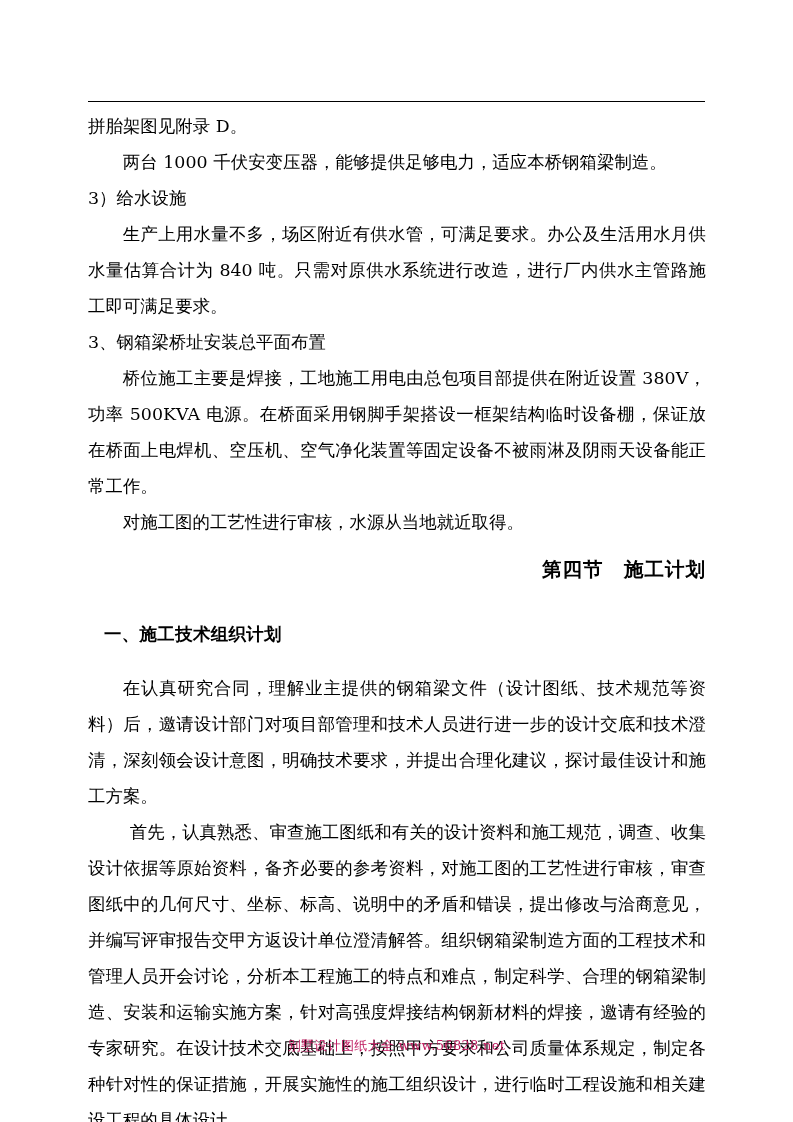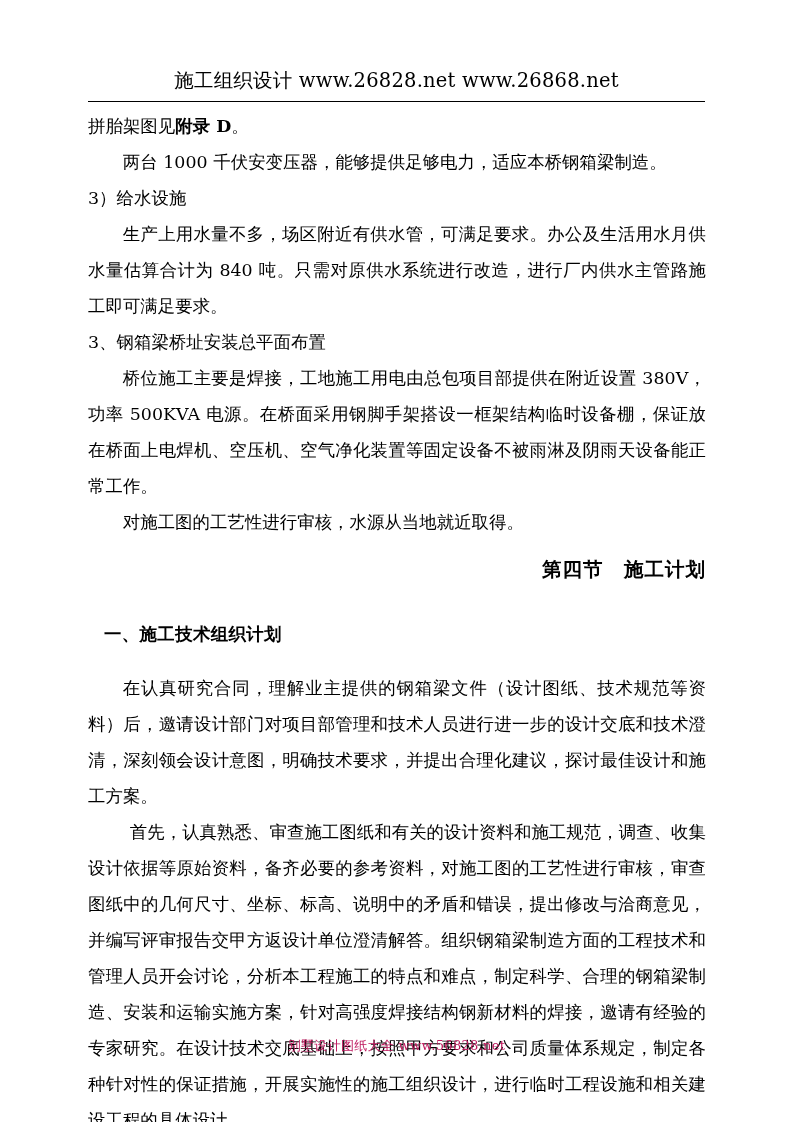--- a/index.html
+++ b/index.html
@@ -67,41 +67,40 @@
     letter-spacing: 1px;
   }
   .sub-title {
     margin: 16px;
     font-size: 17.4px;
     line-height: 40px;
     font-weight: bold;
     letter-spacing: 0.4px;
   }
   b, .bold {
-    font-weight: bold;
+    font-weight: normal;
   }
   .page-footer {
     position: absolute;
     left: 0;
     top: 1036px;
     width: 793px;
     text-align: center;
     font-size: 13px;
     line-height: 20px;
     color: #be185d;
     letter-spacing: 0.3px;
   }
   .spacer-sm { height: 2px; }
 </style>
 </head>
 <body>
 
 <div class="page">
 
-  <div class="page-header">施工组织设计 www.26828.net www.26868.net</div>
   <div class="header-rule"></div>
 
   <div class="content">
 
     <p><span>拼胎架图见</span><b>附录 D</b><span>。</span></p>
 
 
     <p class="indent">两台 1000 千伏安变压器，能够提供足够电力，适应本桥钢箱梁制造。</p>
 
     <p>3）给水设施</p>

